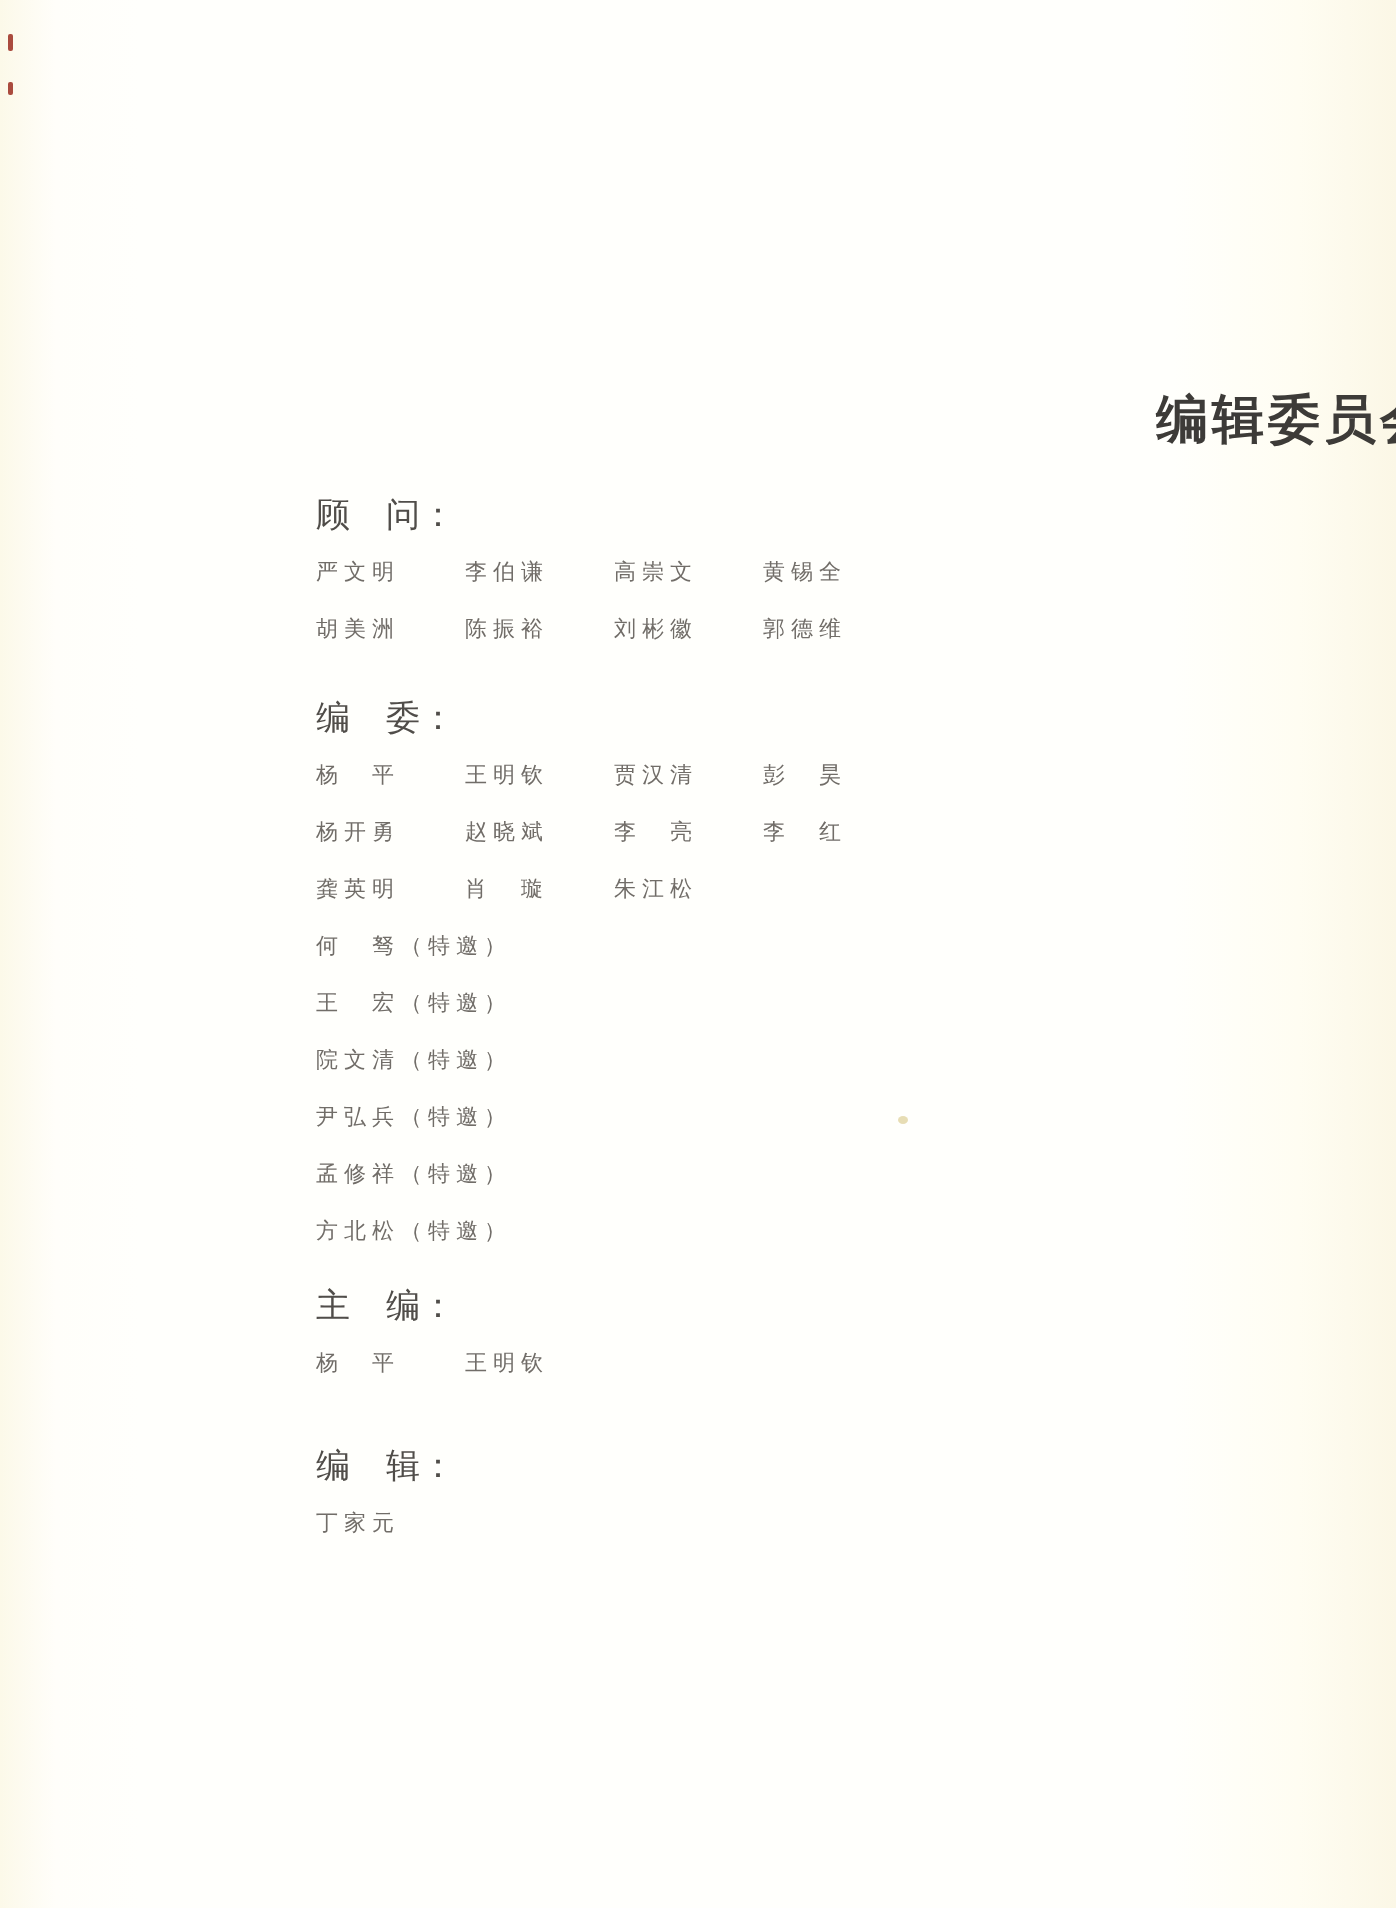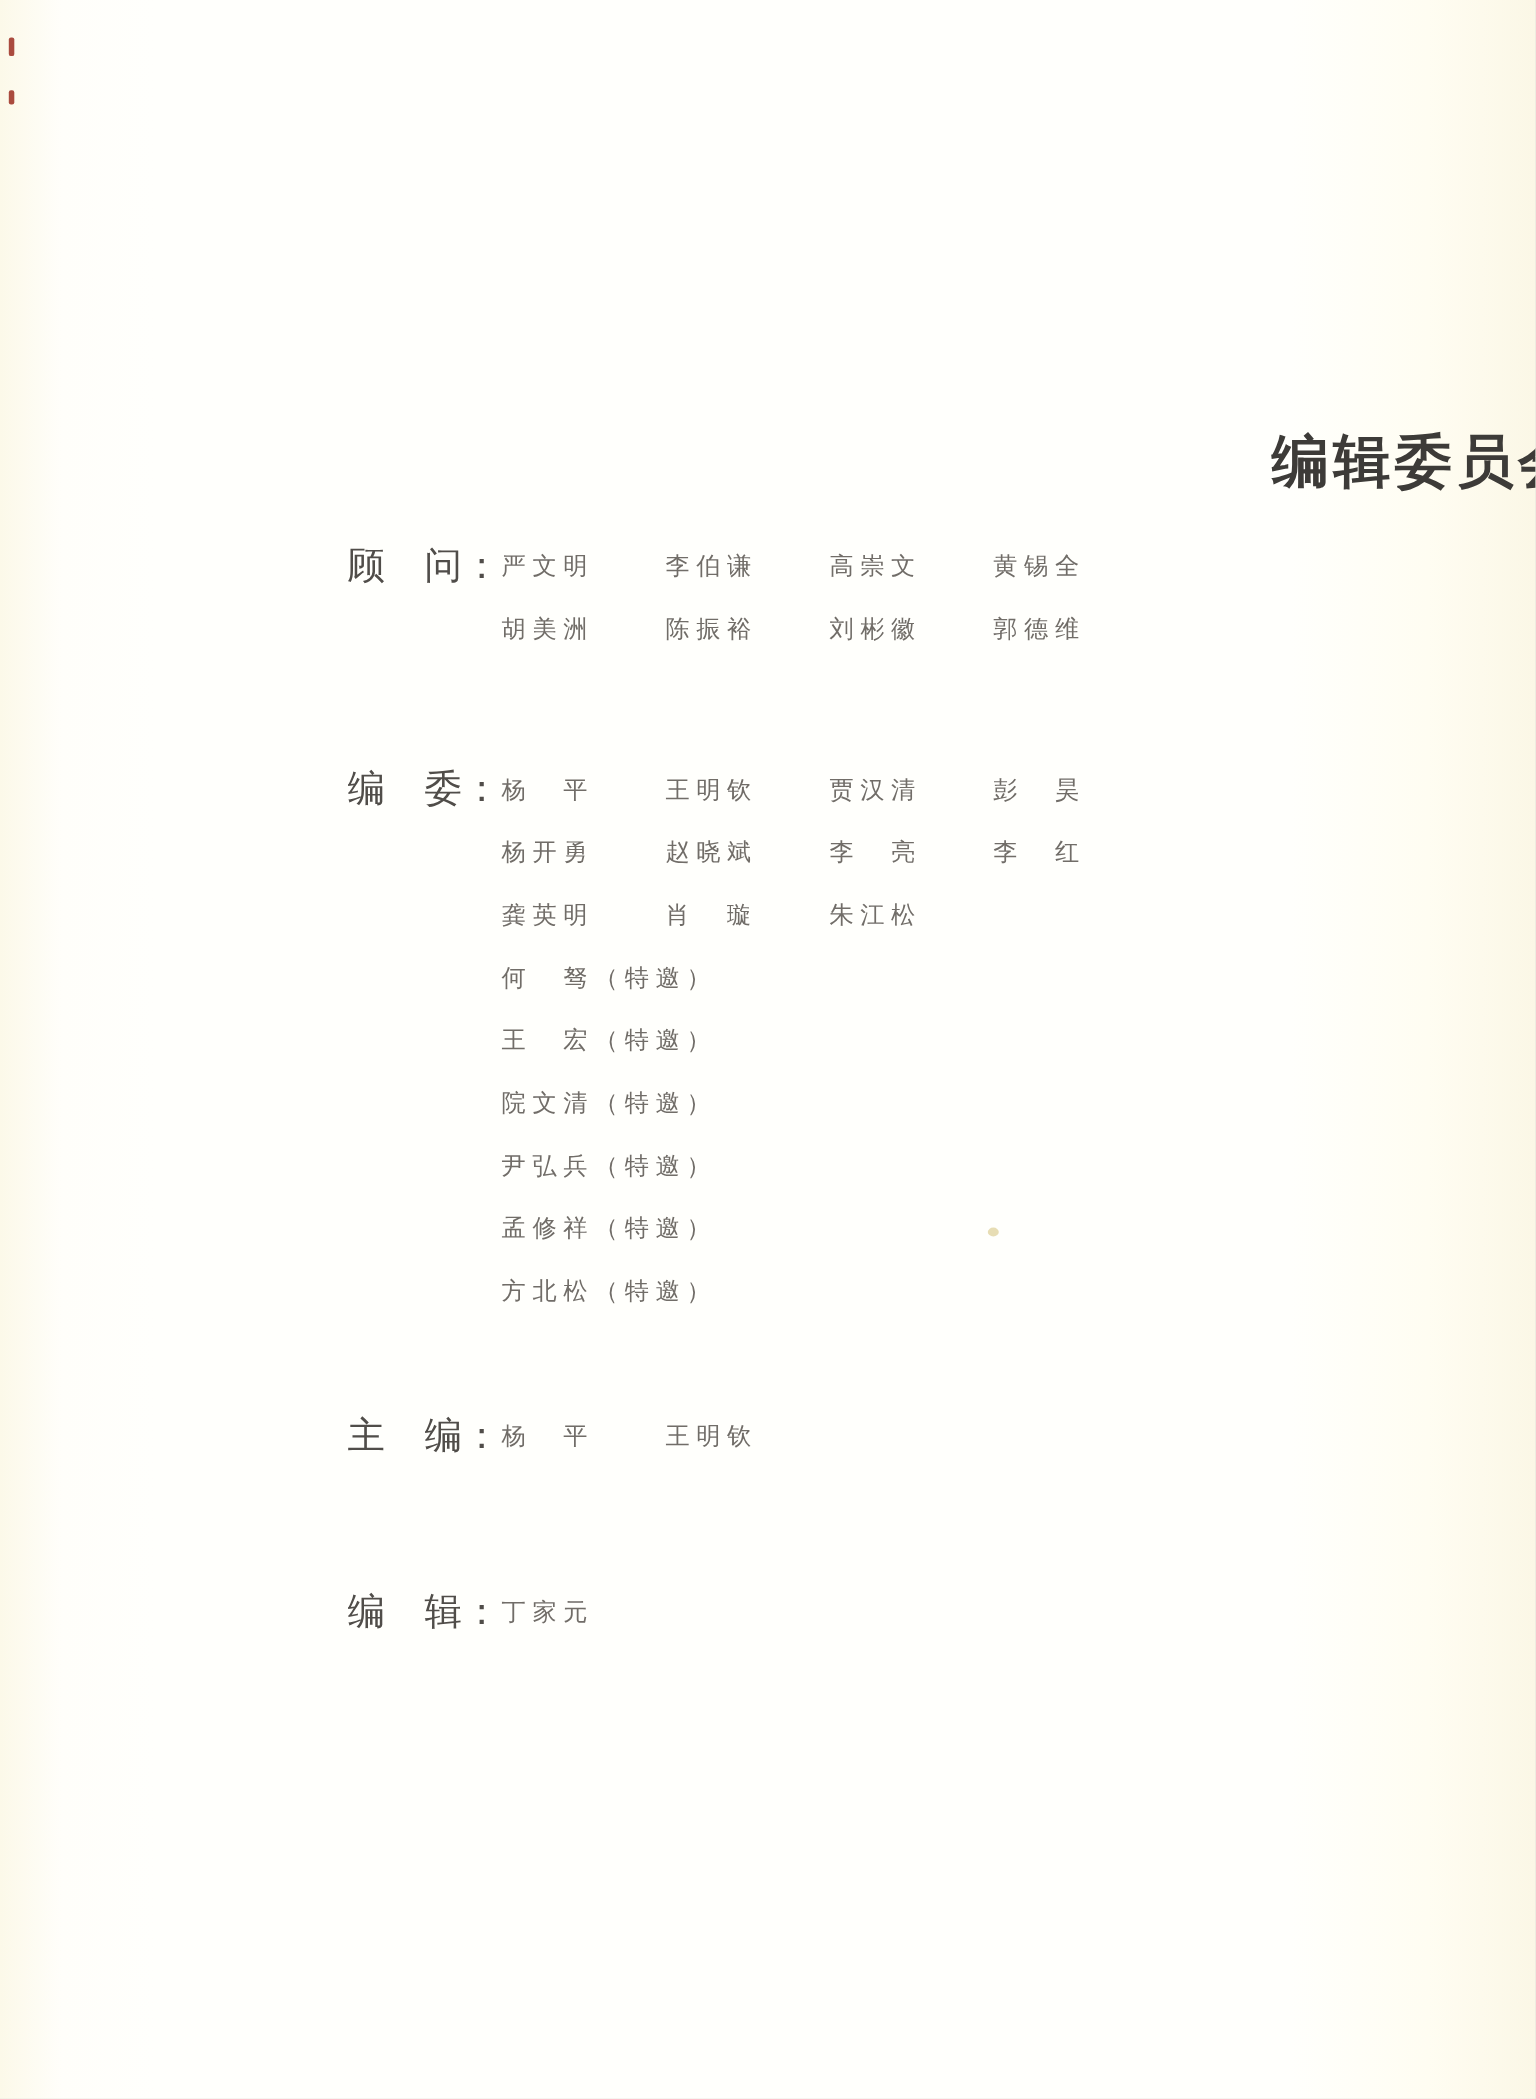--- a/index.html
+++ b/index.html
@@ -19,20 +19,21 @@
     font-weight:bold;
     font-size:52px;
     letter-spacing:4px;
     color:#3d3b38;
     margin-left:40px;
   }
   .section{
     position:absolute;left:316px;
     display:flex;align-items:flex-start;
     white-space:nowrap;
+    flex-direction:column;
   }
   .section-label{
     width:140px;flex:none;
     font-family:"Liberation Sans",sans-serif;
     font-size:34px;
     line-height:57px;
     letter-spacing:1px;
     color:#504d49;
   }
   .rows{flex:none;}

